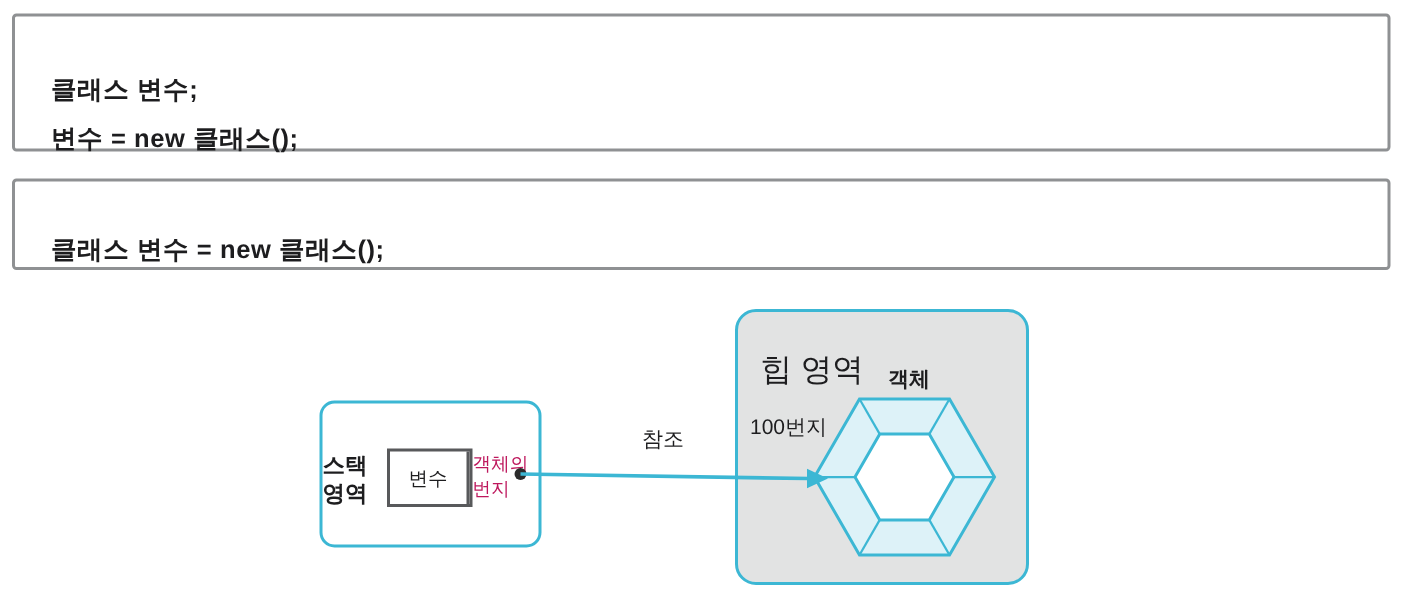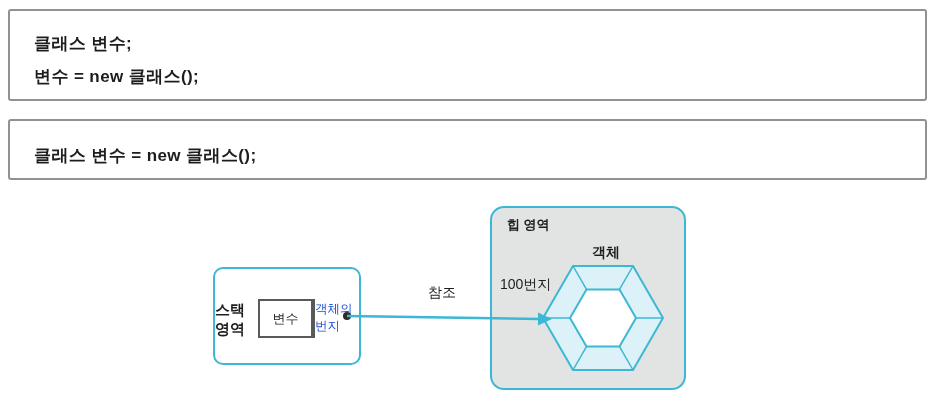--- a/index.html
+++ b/index.html
@@ -19,41 +19,41 @@
   }
   .page{position:absolute;left:0;top:0;width:940px;height:410px;}
 
   
   .code-box{
     position:absolute;
     background:#ffffff;
     border:2px solid var(--code-border);
     border-radius:3px;
   }
-  .box1{left:8px;top:9px;width:919px;height:92px;padding:16px 0 0 24px;}
-  .box2{left:8px;top:119px;width:919px;height:61px;padding:18px 0 0 24px;}
+  .box1{left:8px;top:9px;width:919px;height:92px;padding:32px 0 0 24px;}
+  .box2{left:8px;top:119px;width:919px;height:61px;padding:29px 0 0 24px;}
   .code-line{
     font-size:17px;
     font-weight:700;
     letter-spacing:0.4px;
     line-height:33px;
     white-space:pre;
   }
 
   
   .heap{
     position:absolute;
     left:490px;top:206px;width:196px;height:184px;
     background:var(--heap-bg);
     border:2px solid var(--accent);
     border-radius:14px;
   }
   .heap-title{
-    position:absolute;left:15px;top:8px;
-    font-size:13px;font-weight:700;
+    position:absolute;left:15px;top:24px;
+    font-size:21px;font-weight:400;
   }
   .object-label{
     position:absolute;left:100px;top:36px;
     font-size:14px;
     font-weight:bold;
   }
   .address-label{
     position:absolute;left:8px;top:68px;
     font-size:14px;
   }
@@ -91,21 +91,21 @@
     border-right:2px solid var(--table-border);
   }
   .cell-val{
     width:66px;
     font-family:"DejaVu Sans Mono","Liberation Mono",monospace;
     font-size:14px;
   }
   .stack-caption{
     margin-top:4px;
     font-size:12.5px;
-    color:#1d4ed8;
+    color:#be185d;
   }
 
   
   .arrow-overlay{
     position:absolute;left:0;top:0;width:940px;height:410px;
     pointer-events:none;
   }
   .arrow-overlay .shaft{stroke:var(--accent);stroke-width:2.5;}
   .arrow-overlay .head{fill:var(--accent);}
   .arrow-overlay .dot{fill:#2b2b2b;}

